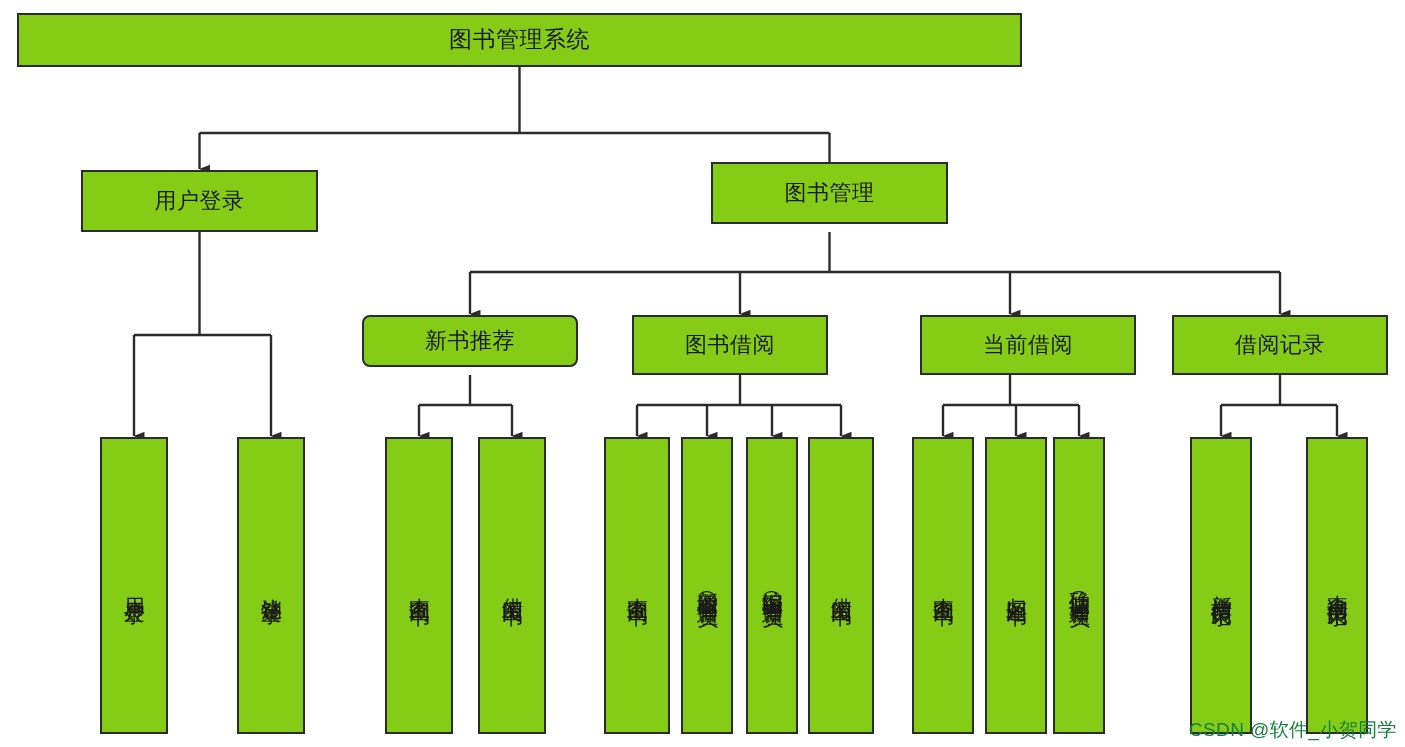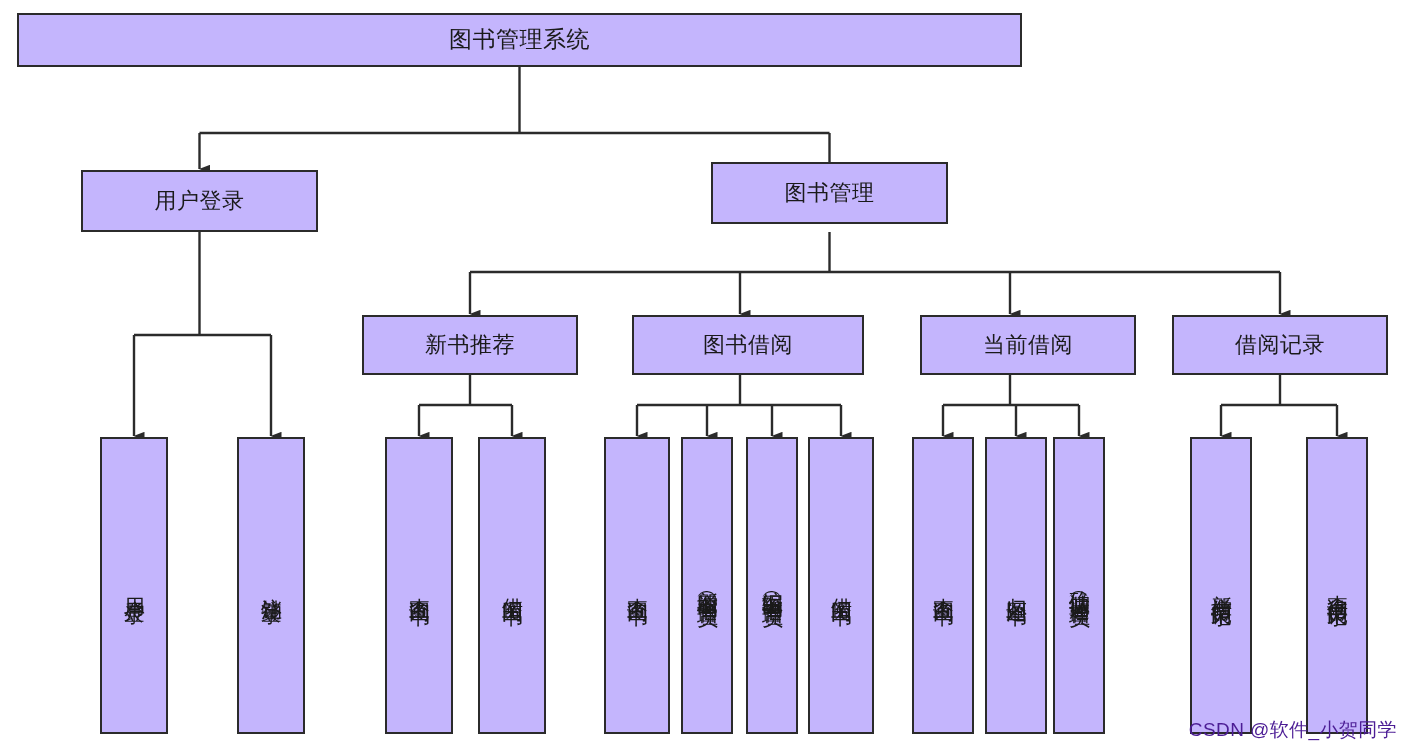--- a/index.html
+++ b/index.html
@@ -20,21 +20,21 @@
   #diagram-svg {
     position: absolute;
     top: 0;
     left: 0;
     width: 1405px;
     height: 747px;
   }
   .node-box {
     position: absolute;
     box-sizing: border-box;
-    background: #c4b5fd;
+    background: #84cc16;
     border: 2.2px solid #2b2b2b;
     display: flex;
     align-items: center;
     justify-content: center;
     overflow: hidden;
   }
   .node-label {
     color: #1a1a1a;
     font-size: 22px;
     line-height: 1.18;
@@ -48,21 +48,21 @@
     font-size: 21px;
   }
   .node-box.root .node-label {
     font-size: 23px;
   }
   #watermark {
     position: absolute;
     right: 8px;
     bottom: 4px;
     font-size: 19px;
-    color: #4c1d95;
+    color: #15803d;
     white-space: nowrap;
     letter-spacing: 0.4px;
     pointer-events: none;
     margin-left: 8px;
   }
 </style>
 </head>
 <body>
 
 <div id="diagram-root">
@@ -113,24 +113,24 @@
   <div id="nodes-layer">
       <div class="node-box root" style="left: 17px; top: 13px; width: 1005px; height: 54px;">
         <span class="node-label">图书管理系统</span>
       </div>
       <div class="node-box level2" style="left: 81px; top: 170px; width: 237px; height: 62px;">
         <span class="node-label">用户登录</span>
       </div>
       <div class="node-box level2" style="left: 711px; top: 162px; width: 237px; height: 62px;">
         <span class="node-label">图书管理</span>
       </div>
-      <div class="node-box level3" style="left: 362px; top: 315px; width: 216px; height: 60px;">
+      <div class="node-box level3" style="left: 362px; top: 315px; width: 216px; height: 52px; border-radius: 8px;">
         <span class="node-label">新书推荐</span>
       </div>
-      <div class="node-box level3" style="left: 632px; top: 315px; width: 232px; height: 60px;">
+      <div class="node-box level3" style="left: 632px; top: 315px; width: 196px; height: 60px;">
         <span class="node-label">图书借阅</span>
       </div>
       <div class="node-box level3" style="left: 902px; top: 315px; width: 216px; height: 60px; margin-left: 18px;">
         <span class="node-label">当前借阅</span>
       </div>
       <div class="node-box level3" style="left: 1172px; top: 315px; width: 216px; height: 60px; align-items: center;">
         <span class="node-label">借阅记录</span>
       </div>
       <div class="node-box vertical leaf" style="left: 100px; top: 437px; width: 68px; height: 297px;">
         <span class="node-label">用户登录</span>

